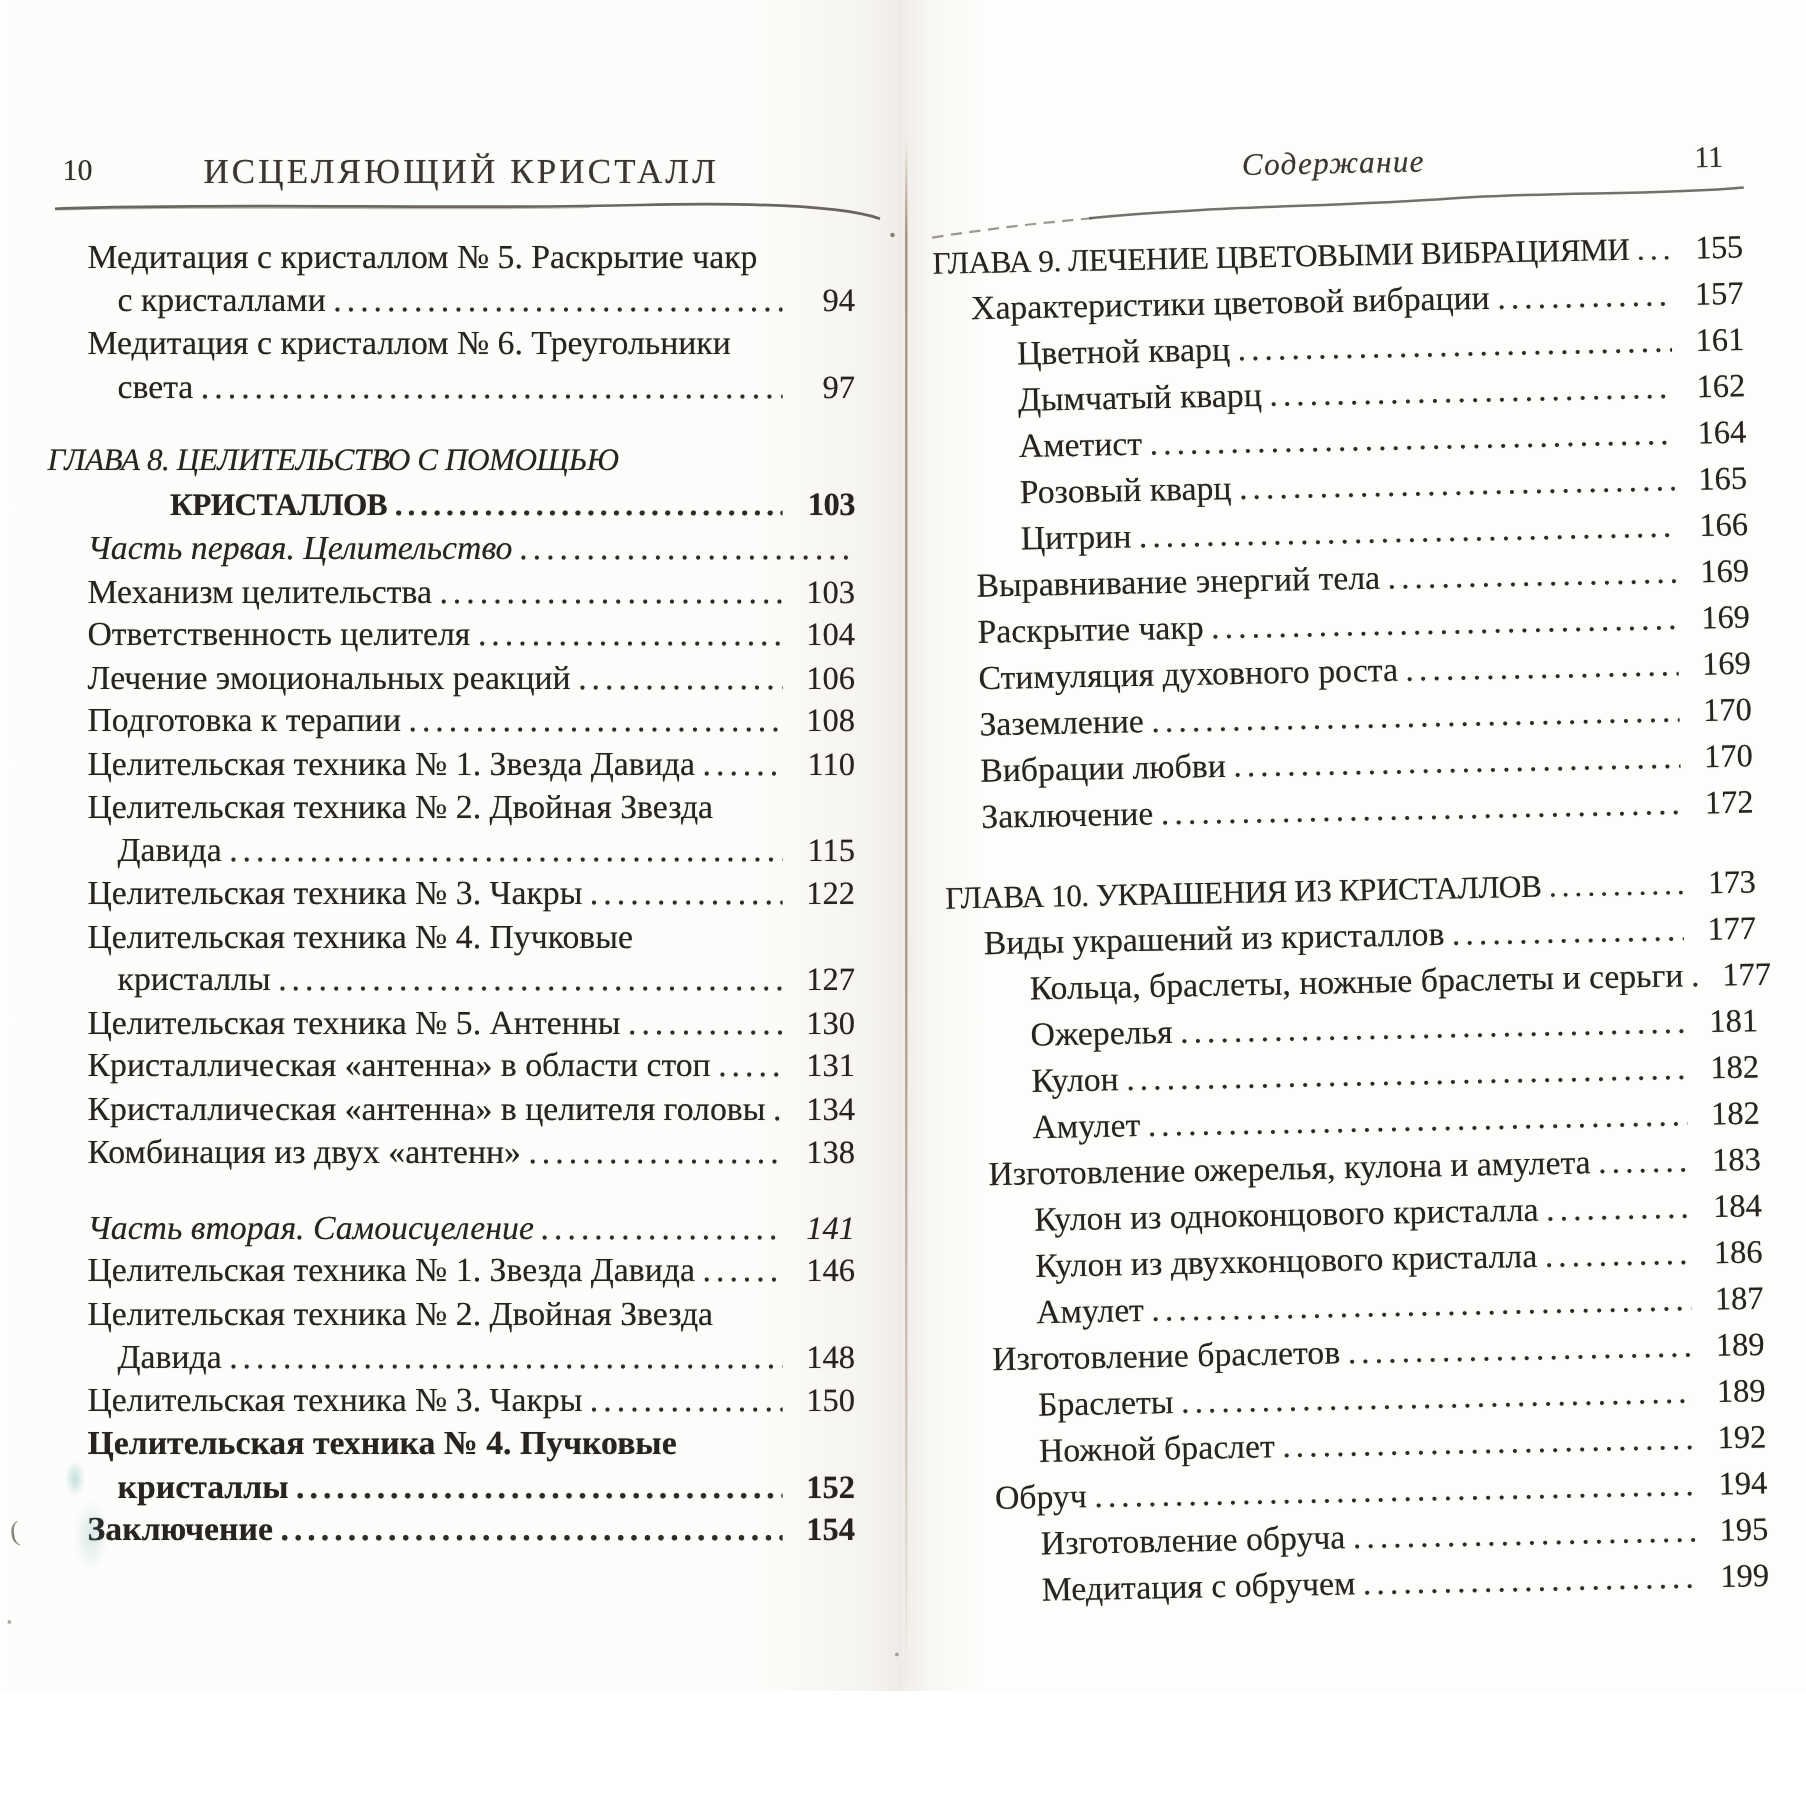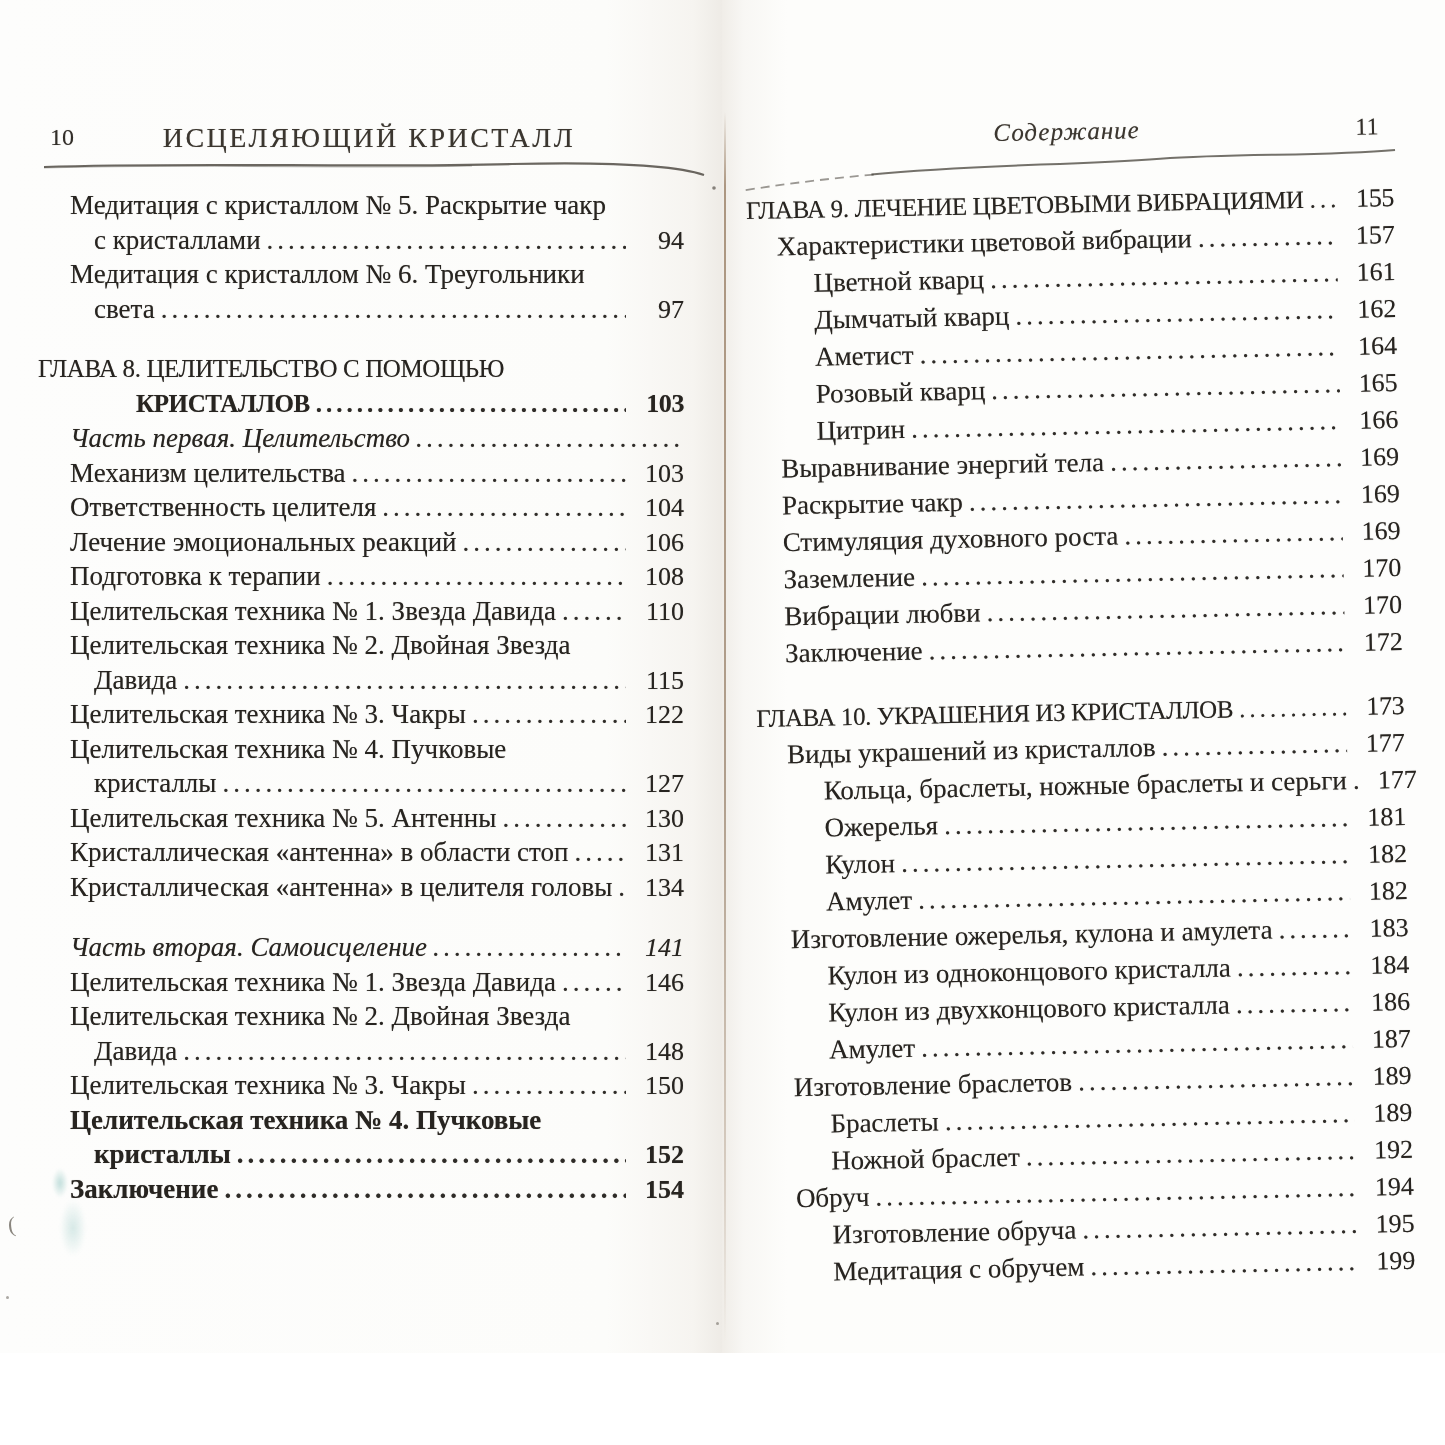--- a/index.html
+++ b/index.html
@@ -37,21 +37,21 @@
   }
   .rule-svg{position:absolute;overflow:visible;}
   
   .toc-lines{position:absolute;}
   .toc-line{
     display:flex;align-items:baseline;white-space:nowrap;
     font-size:27px;text-shadow:0 0 .7px rgba(56,50,42,.5);
   }
   .lines-left .toc-line{line-height:34.5px;height:34.5px;}
   .lines-right .toc-line{line-height:37px;height:37px;}
-  .lines-left .toc-line.gap{margin-top:26px;}
+  .lines-left .toc-line.gap{margin-top:26px;font-style:italic;}
   .lines-right .toc-line.gap{margin-top:27px;}
   .lines-left .i0{padding-left:4px;}  .lines-left .i1{padding-left:36px;}
   .lines-left .i2{padding-left:60px;} .lines-left .i3{padding-left:102px;font-weight:bold;}
   .lines-right .i0{padding-left:4px;} .lines-right .i1{padding-left:34px;}
   .lines-right .i2{padding-left:70px;}
   .s-chapter{font-size:25px;letter-spacing:-0.4px;}
   .s-part{font-style:italic;}
   .bold{font-weight:700;}
   .t{flex:0 0 auto;}
   .dots{
@@ -186,20 +186,25 @@
   </div>
         <div class="toc-line i1 s-body">
     <span class="t">Кристаллическая «антенна» в области стоп</span>
     <span class="dots"></span>
     <span class="p">131</span>
   </div>
         <div class="toc-line i1 s-body">
     <span class="t">Кристаллическая «антенна» в целителя головы</span>
     <span class="dots"></span>
     <span class="p">134</span>
+  </div>
+        <div class="toc-line i1 s-body">
+    <span class="t">Комбинация из двух «антенн»</span>
+    <span class="dots"></span>
+    <span class="p">138</span>
   </div>
         <div class="toc-line i1 s-part gap">
     <span class="t">Часть вторая. Самоисцеление</span>
     <span class="dots"></span>
     <span class="p">141</span>
   </div>
         <div class="toc-line i1 s-body">
     <span class="t">Целительская техника № 1. Звезда Давида</span>
     <span class="dots"></span>
     <span class="p">146</span>

